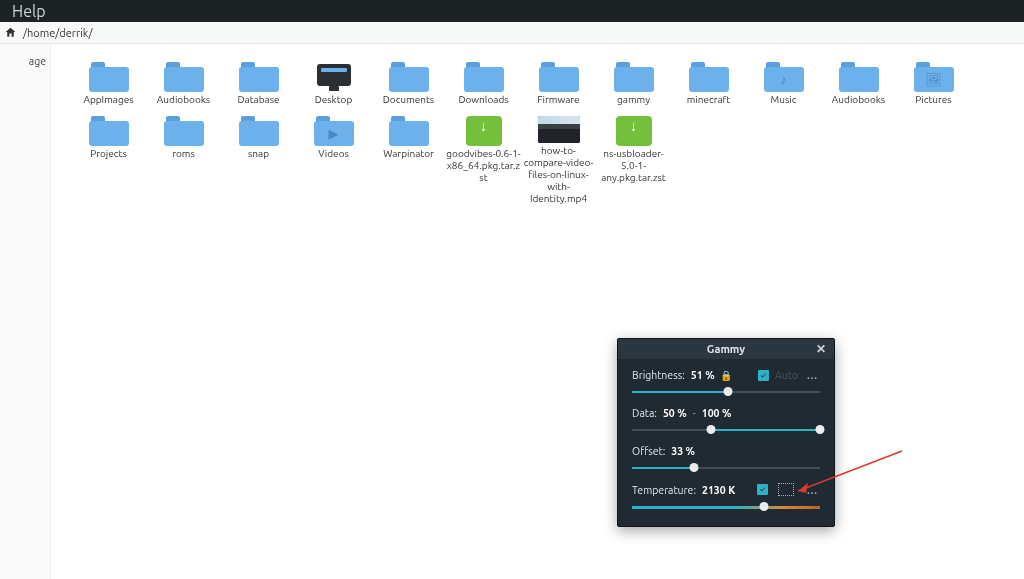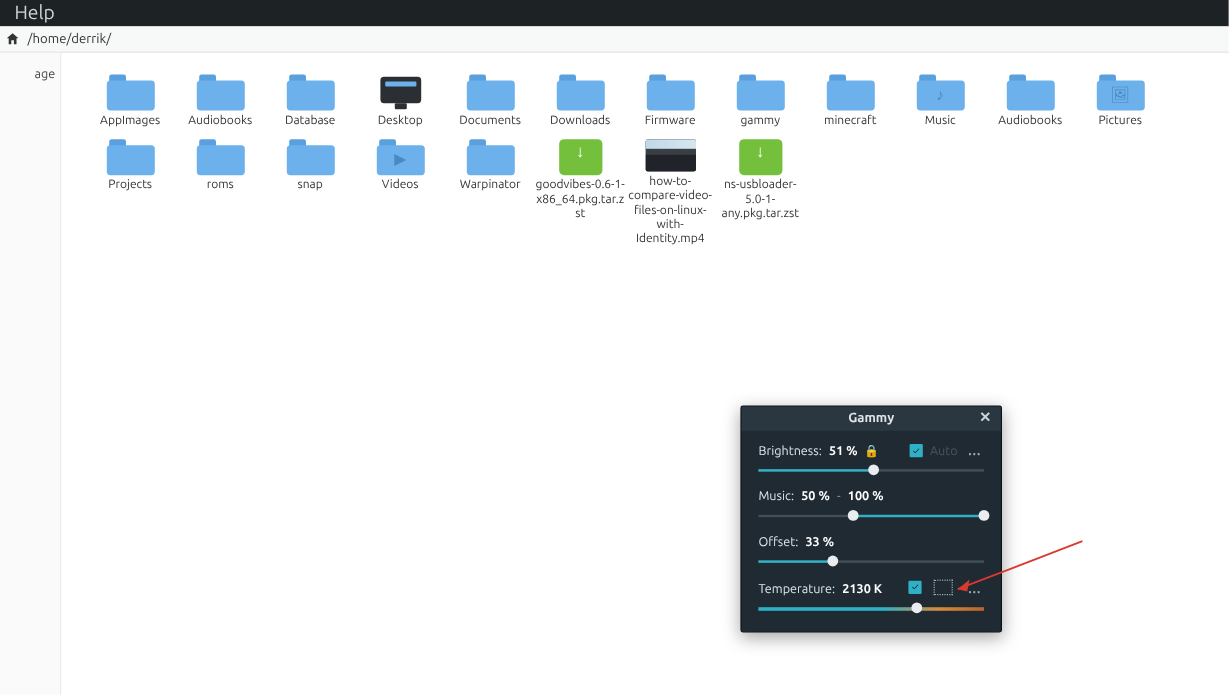--- a/index.html
+++ b/index.html
@@ -289,21 +289,21 @@
       <span class="ellipsis">…</span>
     </div>
     <div class="slider">
       <div class="track">
           <div class="fill" id="b-fill" style="width: 51%;"></div>
         </div>
       <div class="handle" id="b-handle" style="left: 51%;"></div>
     </div>
 
     <div class="row-label">
-      <span>Music:</span>
+      <span>Data:</span>
       <span class="val">50 %</span>
       <span class="muted">-</span>
       <span class="val">100 %</span>
     </div>
     <div class="slider dual">
       <div class="track">
           <div class="fill2" id="r-fill" style="left: 42%; width: 58%;"></div>
         </div>
       <div class="handle" id="r-h1" style="left: 42%;"></div>
       <div class="handle" id="r-h2" style="left: 100%;"></div>

